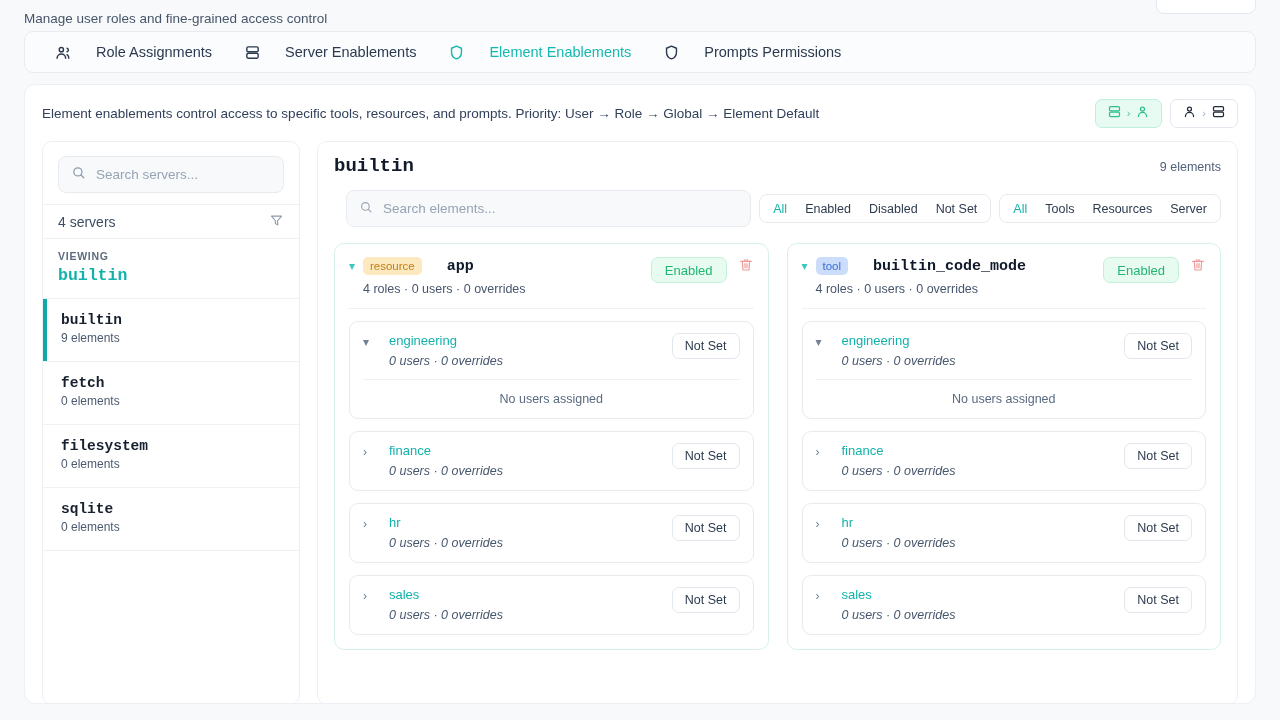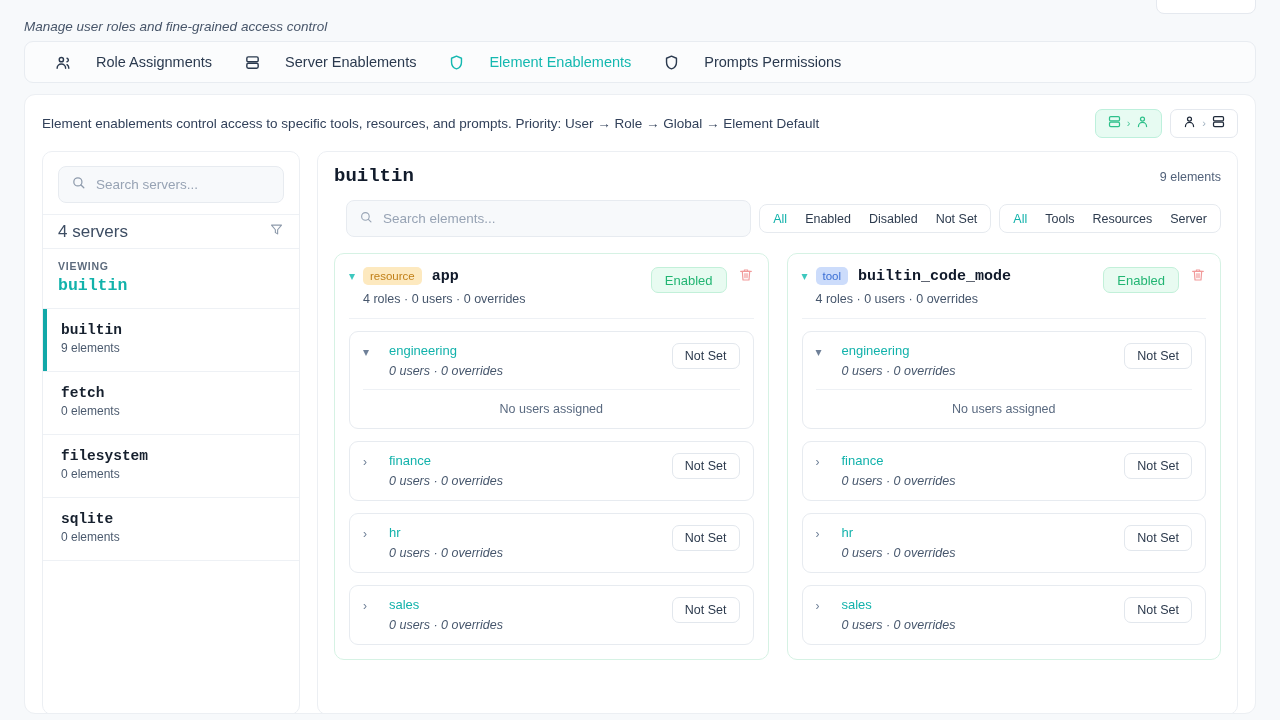--- a/index.html
+++ b/index.html
@@ -9,22 +9,21 @@
     font-family: "Liberation Sans", sans-serif;
     color: #1f2937;
     overflow: hidden;
   }
   .mono { font-family: "Liberation Mono", monospace; }
 
   
   .page-head {
     position: relative;
     height: 22px;
-    padding: 16px 24px;
-    font-style: italic;
+    padding: 8px 24px;
   }
   .subtitle {
     font-size: 13.5px;
     color: #475569;
     line-height: 22px;
   }
   .head-btn {
     position: absolute;
     right: 24px; top: -22px;
     width: 100px; height: 36px;
@@ -114,21 +113,21 @@
     border: none; outline: none; background: transparent;
     font-family: "Liberation Sans", sans-serif;
     font-size: 13.5px; color: #243244; width: 100%;
   }
   .search-box input::placeholder { color: #97a3b4; }
   .sb-count {
     border-top: 1px solid #eef1f5;
     height: 34px;
     display: flex; align-items: center;
     padding: 0 15px;
-    font-size: 17px; color: #3d4d63;
+    font-size: 14px; color: #3d4d63;
   }
   .sb-count .funnel { margin-left: auto; cursor: pointer; }
   .sb-viewing {
     border-top: 1px solid #eef1f5;
     padding: 11px 15px 13px 15px;
   }
   .sb-viewing .lbl {
     font-size: 10.5px; letter-spacing: .07em;
     color: #5d6b7d; font-weight: 600;
   }
@@ -196,21 +195,21 @@
   }
   .ecard-head { display: flex; align-items: flex-start; }
   .chev {
     width: 14px; flex: none;
     color: #6f8098; font-size: 12px;
     line-height: 18px; cursor: pointer;
     user-select: none;
   }
   .chev.teal { color: #3ec8bf; }
   .ecard-titles { flex: 1; min-width: 0; }
-  .title-line { display: flex; align-items: center; gap: 10px; }
+  .title-line { display: flex; align-items: center; gap: 25px; }
   .badge {
     font-size: 11.5px; font-weight: 500;
     padding: 2px 7px; border-radius: 5px;
     line-height: 1.25;
   }
   .badge.resource { background: #fde9bf; color: #c07f17; }
   .badge.tool { background: #ccdcfb; color: #3b6fd4; }
   .el-name { font-size: 15px; font-weight: 700; color: #10192a; }
   .el-meta { margin-top: 7px; font-size: 12.5px; color: #46566c; }
   .pill {

